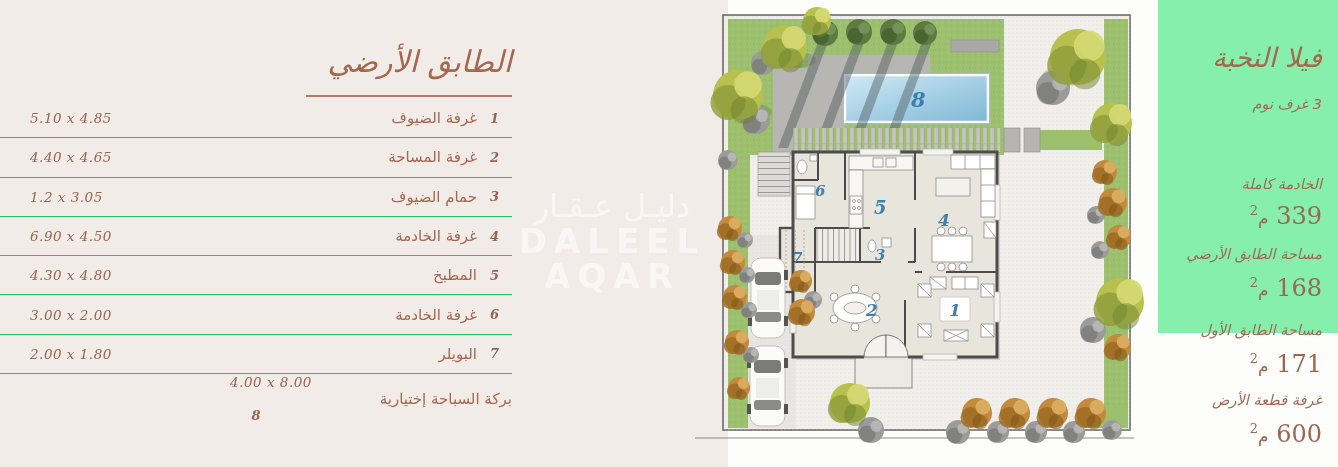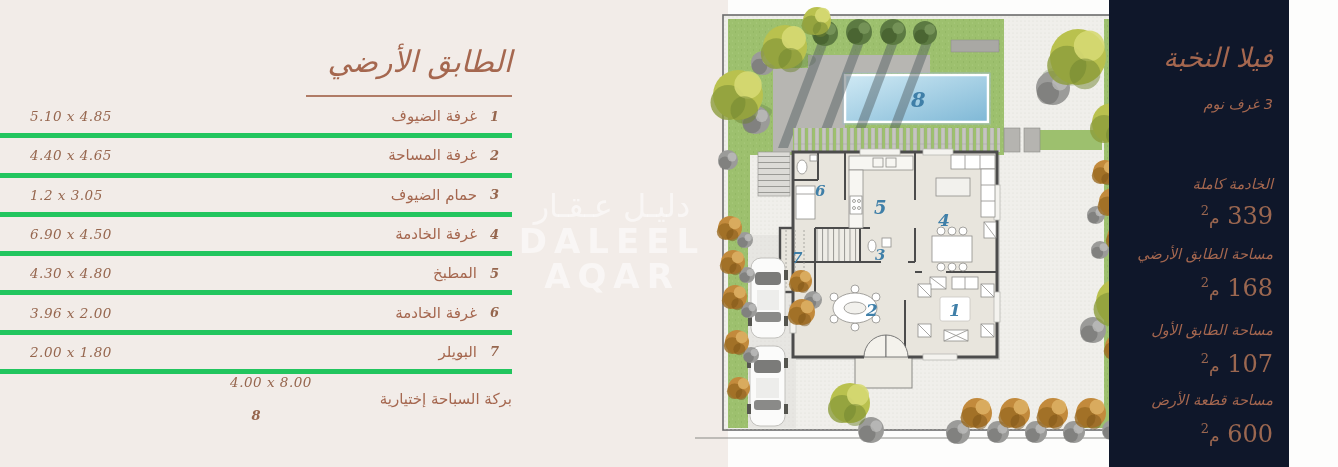--- a/index.html
+++ b/index.html
@@ -8,31 +8,31 @@
   .abs{position:absolute;}
 
   
   #left-panel{left:0;top:0;width:728px;height:467px;background:#f2ece8;}
   #left-title{left:0;top:44px;width:512px;text-align:right;
       font-size:30px;font-style:italic;color:#a5674f;direction:rtl;
       font-family:"DejaVu Sans",sans-serif;letter-spacing:0;}
   #title-underline{left:306px;top:95px;width:206px;height:2px;background:#a5674f;opacity:.85;}
   #spec-table{left:0;top:99px;width:512px;}
   .trow{display:flex;align-items:center;height:39.3px;box-sizing:border-box;
-        border-bottom:5px solid #22c55e;}
+        border-bottom:1px solid #22c55e;}
   .trow.last{border-bottom:none;flex-direction:column;}
   .dim{margin-left:30px;font-family:"DejaVu Serif",serif;font-style:italic;
        font-size:13.5px;color:#96664e;letter-spacing:.5px;}
   .rname{margin-left:auto;direction:rtl;font-size:15px;
        color:#a5674f;}
   .rnum{width:22px;margin-left:13px;font-family:"DejaVu Serif",serif;
        font-style:italic;font-weight:bold;font-size:13px;color:#96664e;}
 
   
-  #right-panel{left:1109px;top:0;width:180px;height:467px;background:#0f172a;}
+  #right-panel{left:1158px;top:0;width:180px;height:333px;background:#86efac;}
   #villa-title{right:16px;top:42px;font-size:27px;font-style:italic;
       color:#a5674f;direction:rtl;white-space:nowrap;}
   #bedrooms{right:16px;top:96px;font-size:14.5px;font-style:italic;
       color:#a5674f;direction:rtl;white-space:nowrap;}
   .stat-label{right:16px;font-size:14.5px;font-style:italic;color:#a5674f;
       direction:rtl;white-space:nowrap;}
   .stat-value{right:16px;font-family:"DejaVu Serif",serif;font-size:24px;
       color:#9b6750;direction:rtl;white-space:nowrap;}
   .stat-value sup{font-size:13px;font-family:"DejaVu Serif",serif;}
   .stat-value .u{font-size:17px;font-family:"DejaVu Sans",sans-serif;}
@@ -75,21 +75,21 @@
       <span class="dim">6.90 x 4.50</span>
       <span class="rname">غرفة الخادمة</span>
       <span class="rnum">4</span>
     </div>
     <div class="trow">
       <span class="dim">4.30 x 4.80</span>
       <span class="rname">المطبخ</span>
       <span class="rnum">5</span>
     </div>
     <div class="trow">
-      <span class="dim">3.96 x 2.00</span>
+      <span class="dim">3.00 x 2.00</span>
       <span class="rname">غرفة الخادمة</span>
       <span class="rnum">6</span>
     </div>
     <div class="trow">
       <span class="dim">2.00 x 1.80</span>
       <span class="rname">البويلر</span>
       <span class="rnum">7</span>
     </div>
     <div class="trow last">
       <span class="dim">4.00 x 8.00</span>
@@ -413,22 +413,22 @@
   </div>
 
   <div class="stat-label abs" style="top:246px">مساحة الطابق الأرضي</div>
   <div class="stat-value abs" style="top:274px">
     <span class="v">168</span>
     <span class="u">م</span><sup>2</sup>
   </div>
 
   <div class="stat-label abs" style="top:322px">مساحة الطابق الأول</div>
   <div class="stat-value abs" style="top:350px">
-    <span class="v">107</span>
+    <span class="v">171</span>
     <span class="u">م</span><sup>2</sup>
   </div>
 
-  <div class="stat-label abs" style="top:392px">مساحة قطعة الأرض</div>
+  <div class="stat-label abs" style="top:392px">غرفة قطعة الأرض</div>
   <div class="stat-value abs" style="top:420px">
     <span class="v">600</span>
     <span class="u">م</span><sup>2</sup>
   </div>
 </div>
 
 </body></html>

